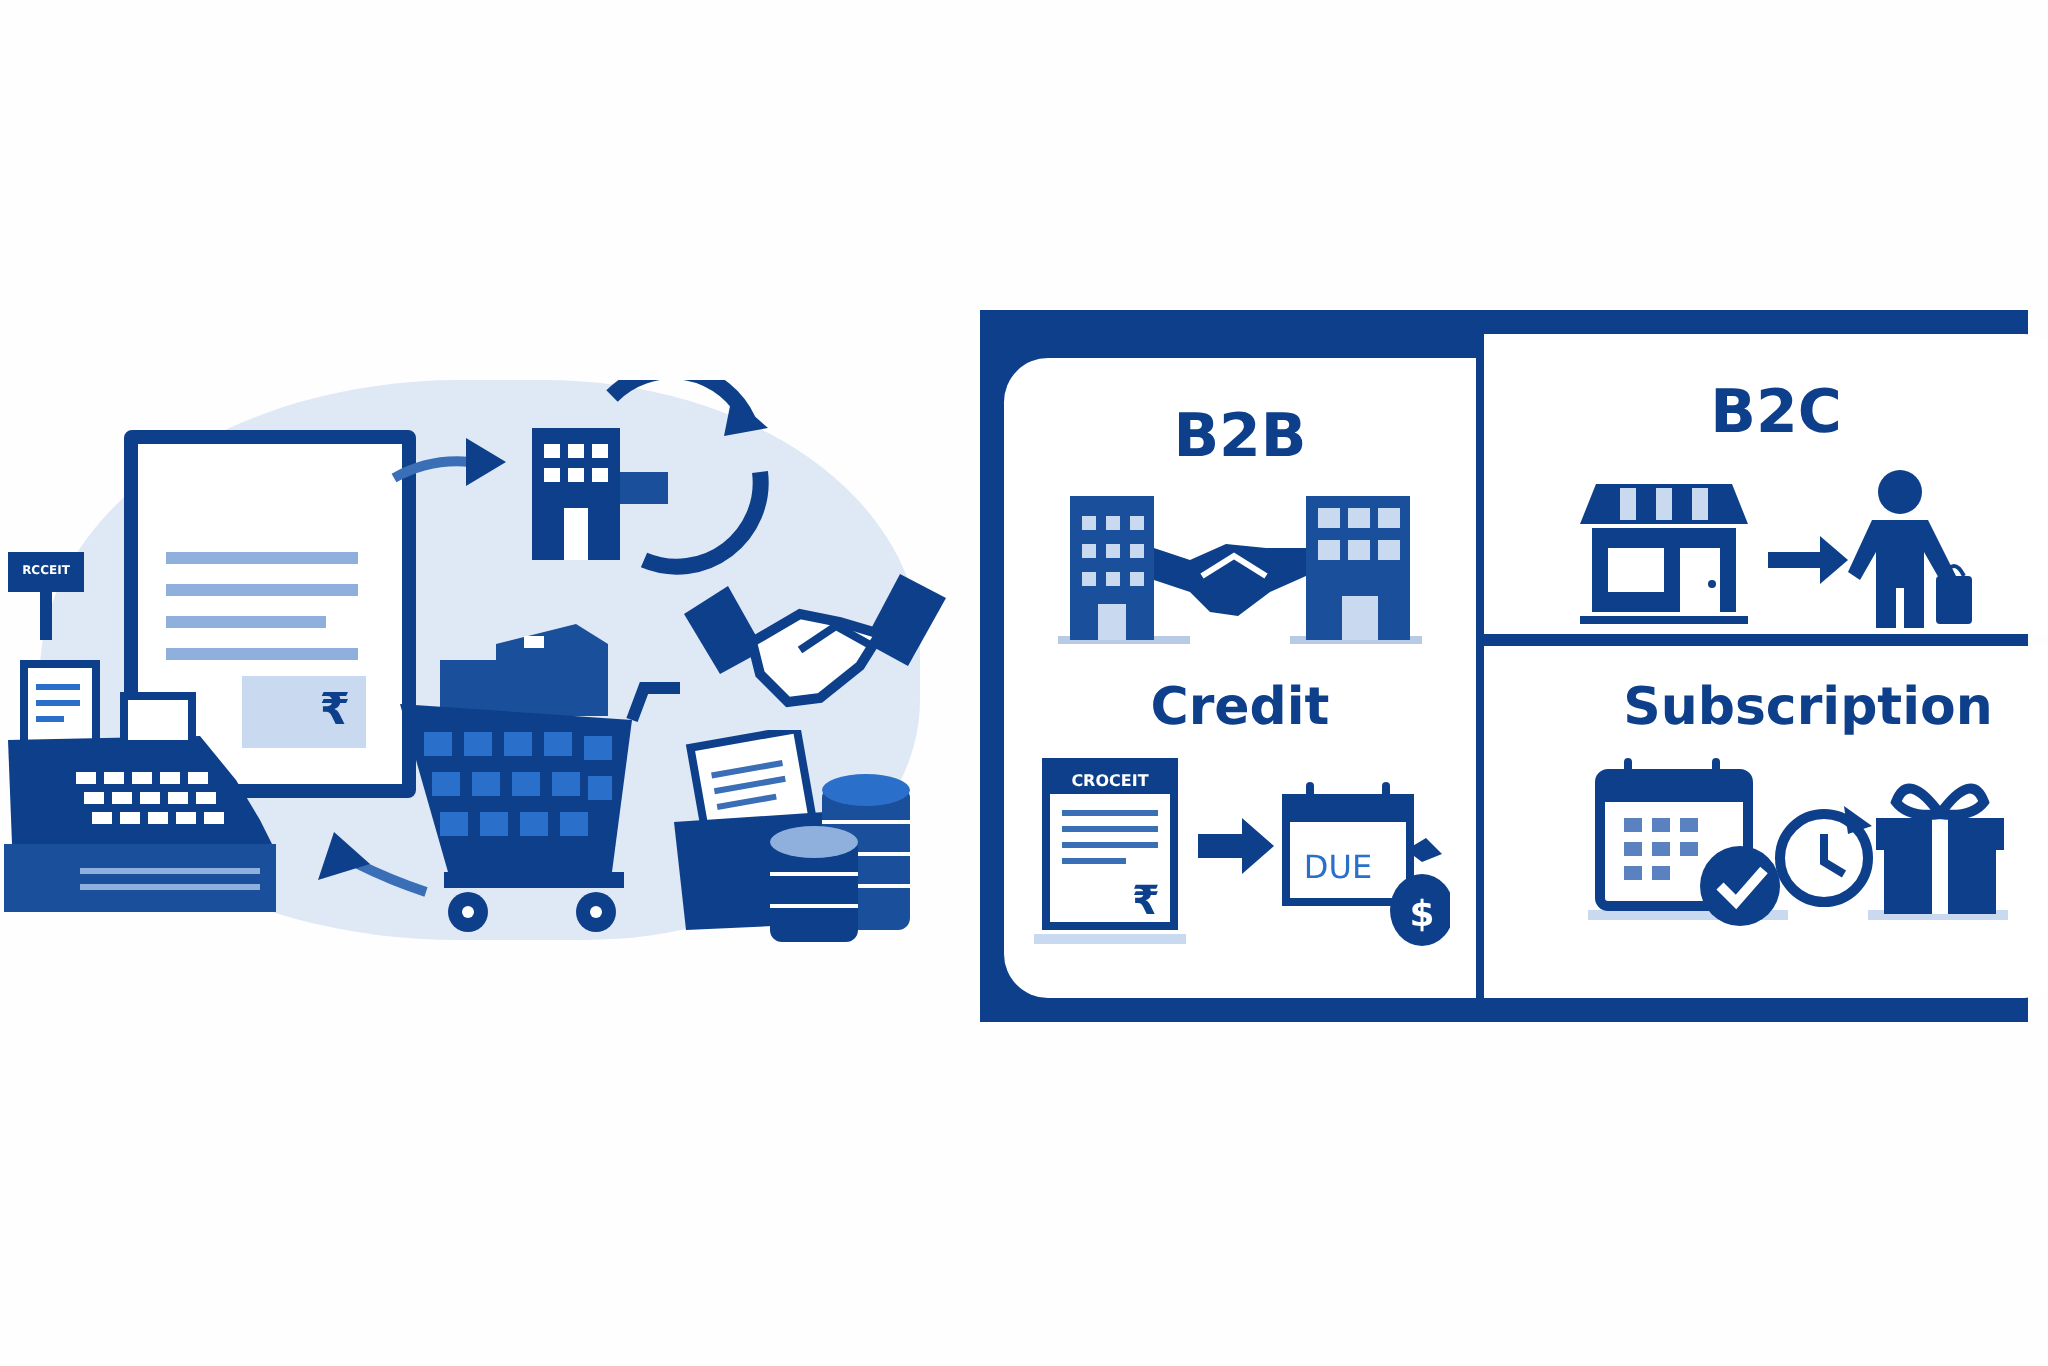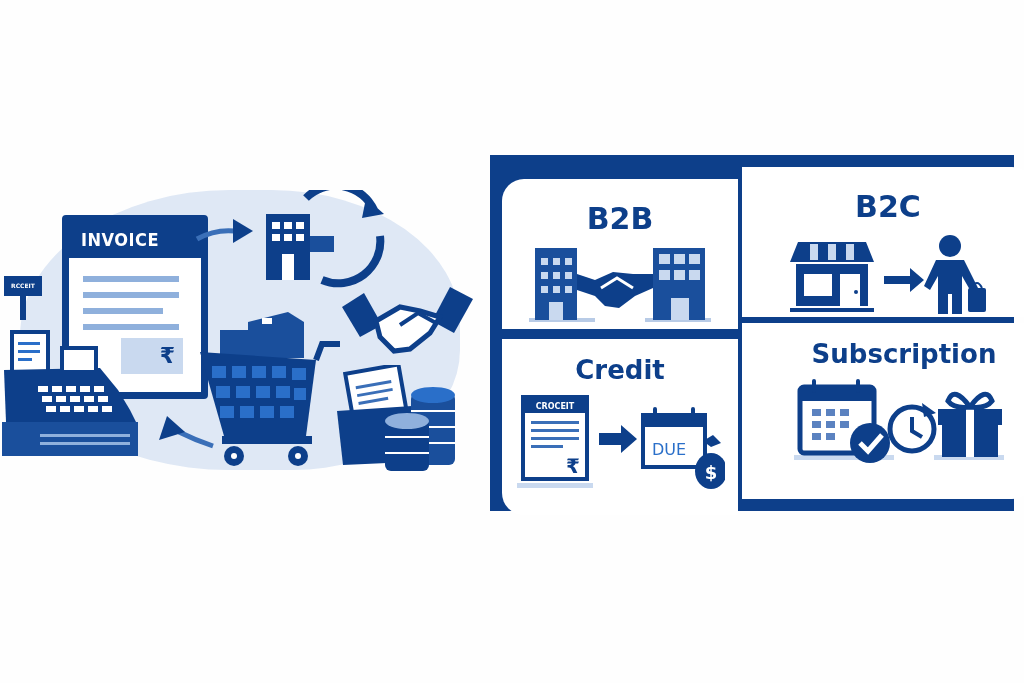--- a/index.html
+++ b/index.html
@@ -12,34 +12,33 @@
   .invoice .ln { position:absolute; left:14px; width:96px; height:6px; background:#8fb0dc; }
   .invoice .amt { position:absolute; left:52px; top:116px; width:62px; height:36px; background:#c9d9ef; color:#0d3f8a; font-weight:bold; font-size:22px; text-align:right; padding-right:8px; box-sizing:border-box; line-height:36px; }
   .signpost { position:absolute; left:4px; top:276px; width:38px; height:20px; background:#0d3f8a; color:#fff; font-size:6px; font-weight:bold; text-align:center; line-height:20px; }
   .signpole { position:absolute; left:20px; top:296px; width:6px; height:24px; background:#0d3f8a; }
   .register { position:absolute; left:0; top:330px; width:140px; height:128px; }
   .frame { position:absolute; left:490px; top:155px; width:524px; height:356px; background:#0d3f8a; }
   .cell { position:absolute; background:#fff; display:flex; flex-direction:column; align-items:center; }
   .cell h2 { margin:0; color:#0d3f8a; font-weight:bold; font-family:"DejaVu Sans", sans-serif; }
   .c1 { left:12px; top:12px; width:236px; height:150px; border-radius:22px 0 0 0;margin-top:12px; }
   .c2 { left:252px; top:12px; width:292px; height:150px; border-radius:0 22px 0 0; }
-  .c3 { left:12px; top:184px; width:236px; height:176px; border-radius:0 0 0 22px; }
+  .c3 { left:12px; top:168px; width:236px; height:176px; border-radius:0 0 0 22px; }
   .c4 { left:252px; top:168px; width:260px; height:176px; border-radius:0 0 22px 0;padding-left:32px; }
   .c1 h2, .c2 h2 { font-size:30px; margin-top:22px; }
   .c3 h2, .c4 h2 { font-size:26px; margin-top:16px; }
   svg { display:block; }
 </style>
 </head>
 <body>
 
 <div>
   <div class="blob"></div>
 
   <div class="invoice">
-    <div class="hd">INVOICE</div>
     <div class="ln" style="top:54px"></div>
     <div class="ln" style="top:70px"></div>
     <div class="ln" style="top:86px;width:80px"></div>
     <div class="ln" style="top:102px"></div>
     <div class="amt">₹</div>
   </div>
 
   <div class="signpost">RCCEIT</div>
   <div class="signpole"></div>
 

